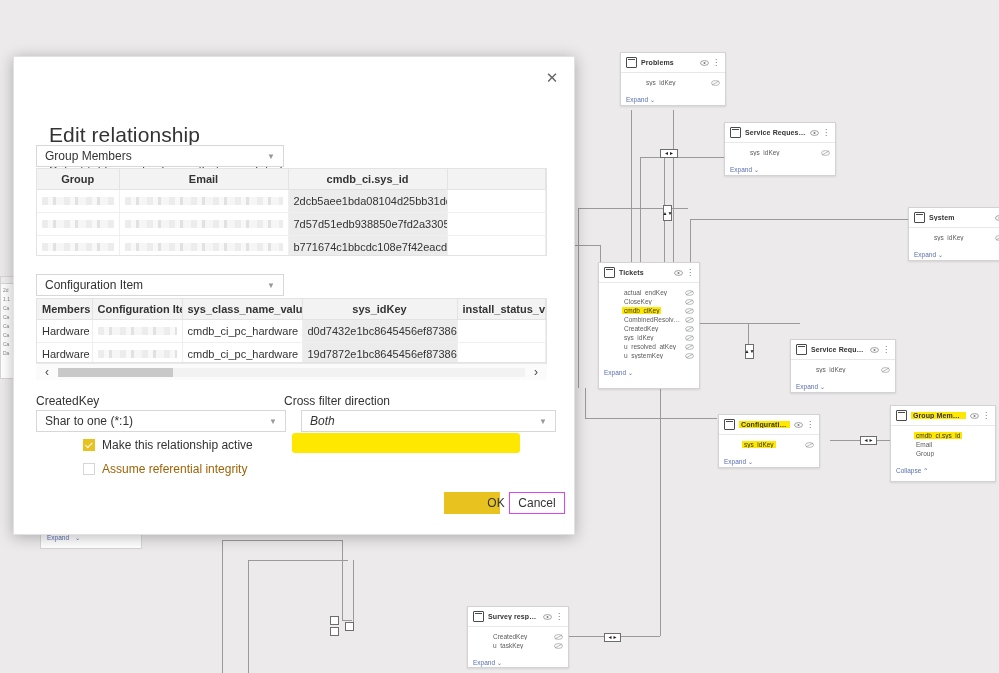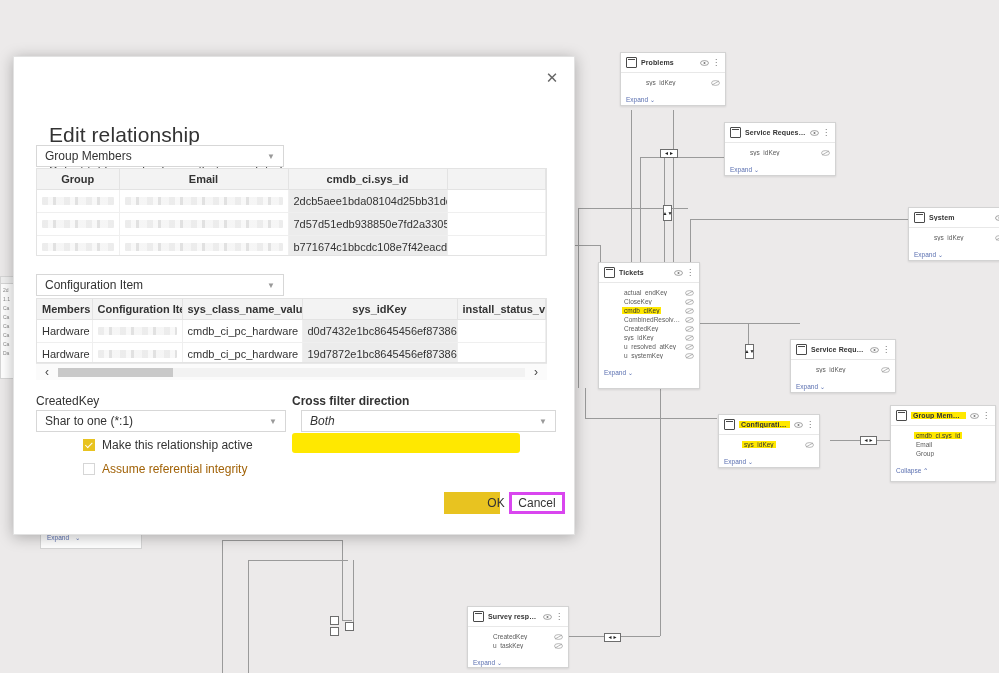--- a/index.html
+++ b/index.html
@@ -128,21 +128,21 @@
     transform:rotate(-45deg) translate(0px,-1px);
   }
   .chk.disabled{color:#a16207;}
   .chk.disabled .box{border-color:#d6d6d6;}
 
   .btn{
     position:absolute;height:22px;width:56px;display:flex;align-items:center;
     justify-content:center;font-size:12px;box-sizing:border-box;cursor:pointer;
   }
   #btn-ok{background:#e8c320;color:#333;border:1px solid #e8c320;padding-left:48px;}
-  #btn-cancel{background:#fff;color:#333;border:3px solid #d946ef;}
+  #btn-cancel{background:#fff;color:#333;border:1px solid #d946ef;}
 
   
   #left-panel{
     position:absolute;left:0;top:283px;width:17px;height:96px;background:#fff;
     border:1px solid #d6d6d6;overflow:hidden;font-size:5px;color:#888;padding:2px;
     box-sizing:border-box;line-height:9px;
   }
   #left-strip{position:absolute;left:0;top:276px;width:18px;height:8px;background:#f0f0f0;border:1px solid #d6d6d6;box-sizing:border-box;}
   #bottom-left-card{
     position:absolute;left:40px;top:527px;width:102px;height:22px;background:#fff;
@@ -660,21 +660,21 @@
     </div>
     <div class="arr">›</div>
   </div>
 
   <div class="flabel" style="left:22px;top:337px;">CreatedKey</div>
   <div class="sel" style="left:22px;top:353px;width:250px;">
     <span>Shar to one (*:1)</span>
     <span class="caret">▼</span>
   </div>
 
-  <div class="flabel" style="left:278px;top:337px;font-weight:bold;">Cross filter direction</div>
+  <div class="flabel" style="left:270px;top:337px;">Cross filter direction</div>
   <div class="sel" style="left:287px;top:353px;width:255px;font-style:italic;">
     <span>Both</span>
     <span class="caret">▼</span>
   </div>
 
   <div class="chk" style="left:24px;top:381px;">
     <span class="box on"></span>
     <span>Make this relationship active</span>
   </div>
   <div class="chk disabled" style="left:24px;top:405px;">

